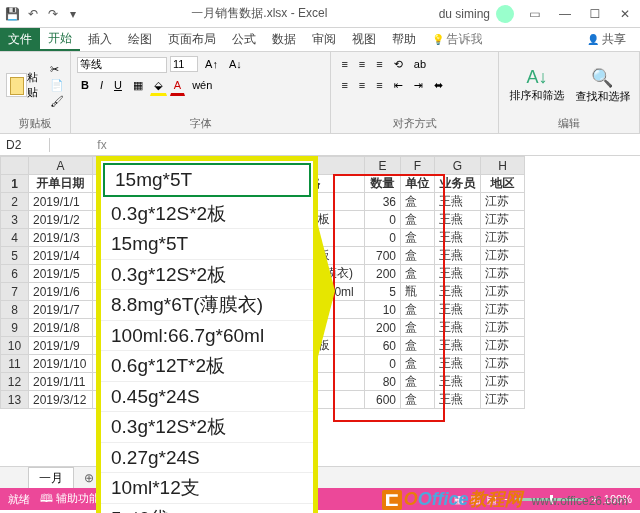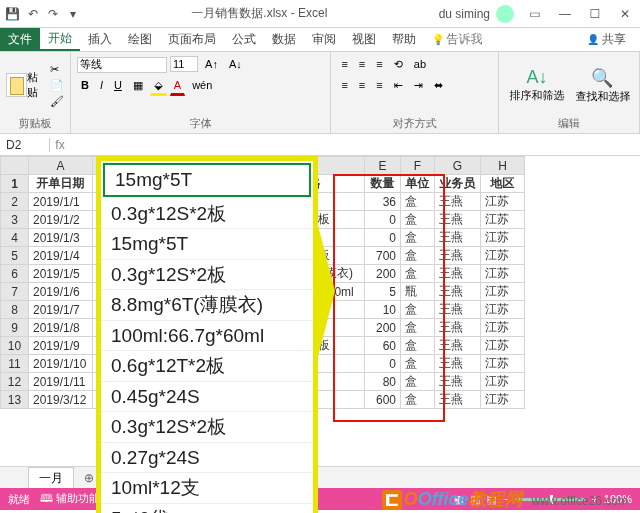--- a/index.html
+++ b/index.html
@@ -27,21 +27,21 @@
   .paste { width:40px; display:flex; align-items:center; }
   .paste .ico { width:24px; height:24px; background:#fff; border:1px solid #ccc; position:relative; }
   .paste .ico::after{content:"";position:absolute;left:3px;top:3px;width:12px;height:16px;background:#fce38a;border:1px solid #c7a23b;}
   .fontbox input { font-size:11px; border:1px solid #ccc; background:#fff; padding:1px 2px; }
   .btn { border:1px solid transparent; padding:1px 3px; background:transparent; cursor:pointer; font-size:11px; }
   .biubox { display:flex; gap:3px; }
   .sorter { width:64px; display:flex; flex-direction:column; align-items:center; }
   .sorter .ico { font-size:18px; }
   .finder { width:60px; display:flex; flex-direction:column; align-items:center; }
   .finder .ico { font-size:18px; }
-  .namebox { height:22px; display:flex; align-items:center; border-bottom:1px solid #d4d4d4; font-size:12px; }
+  .namebox { height:22px; display:flex; align-items:center; border-bottom:1px solid #d4d4d4; font-size:12px;gap:42px; }
   .namebox .nm { width:50px; border-right:1px solid #ccc; padding:0 6px; color:#333; }
   .namebox .fx { width:20px; text-align:center; color:#888; }
   .sheet-area { position:relative; height:310px; }
   .grid { position:absolute; left:0; top:0; border-collapse:collapse; font-size:12px; }
   .grid th, .grid td { border:1px solid #d4d4d4; padding:0 4px; background:#fff; color:#333; height:18px; }
   .grid th { background:#e6e6e6; font-weight:normal; text-align:center; }
   .grid .rh { background:#e6e6e6; text-align:center; width:28px; }
   .grid .hdr td { font-weight:bold; text-align:center; }
   .zoom-callout { position:absolute; left:96px; top:0; width:222px; border:5px solid #e6e600; background:#fff; z-index:5; }
   .zoom-callout .row { padding:1px 10px; font-family:Arial,sans-serif; font-size:19px; color:#222; border-bottom:1px solid #eee; line-height:1.45; }

